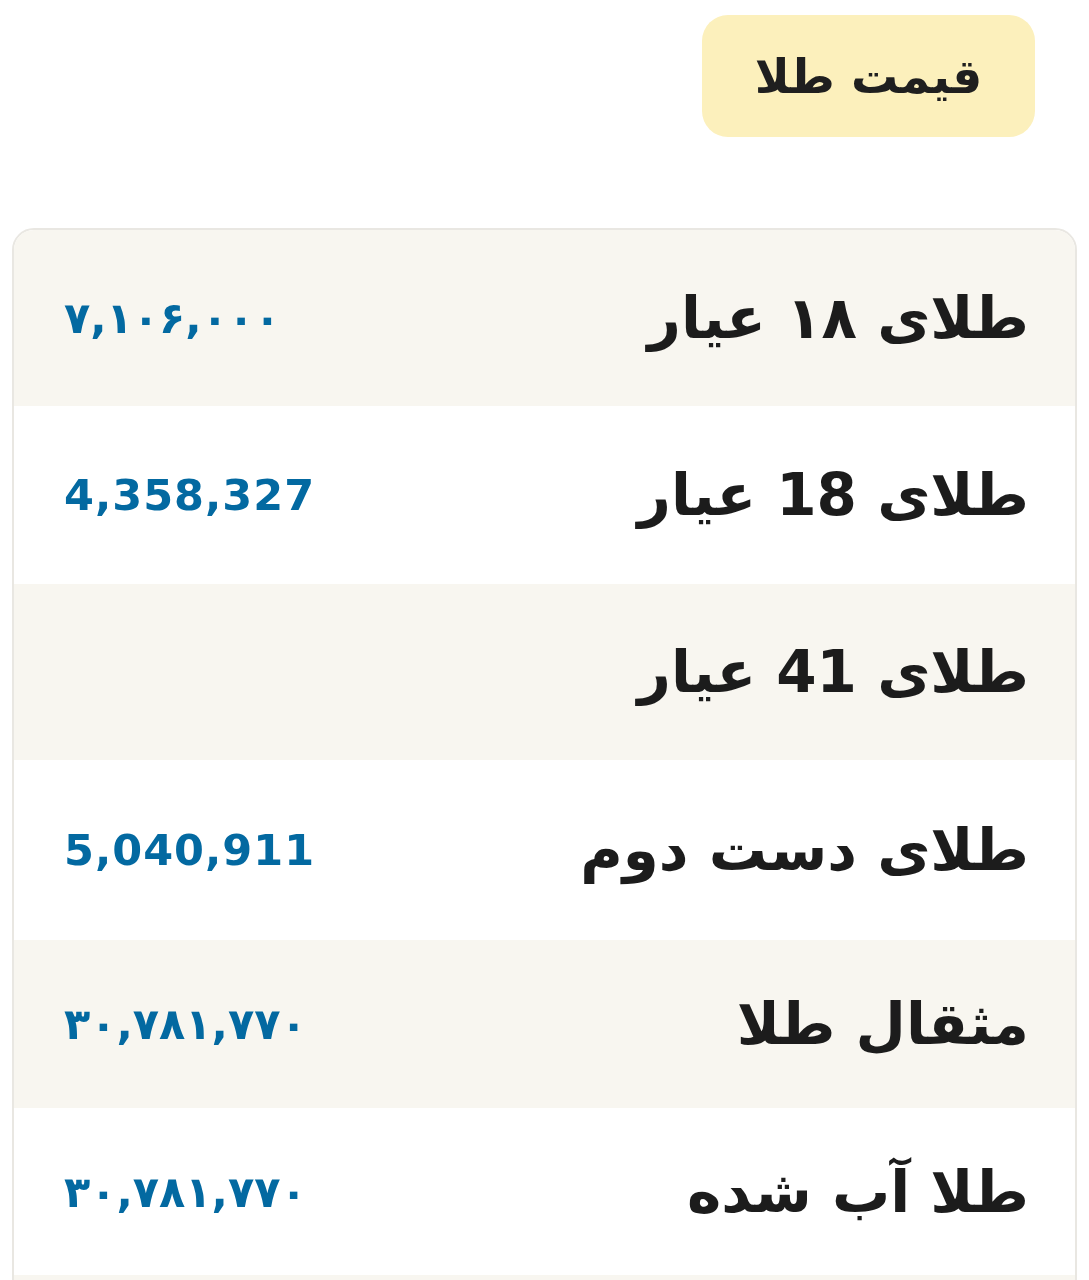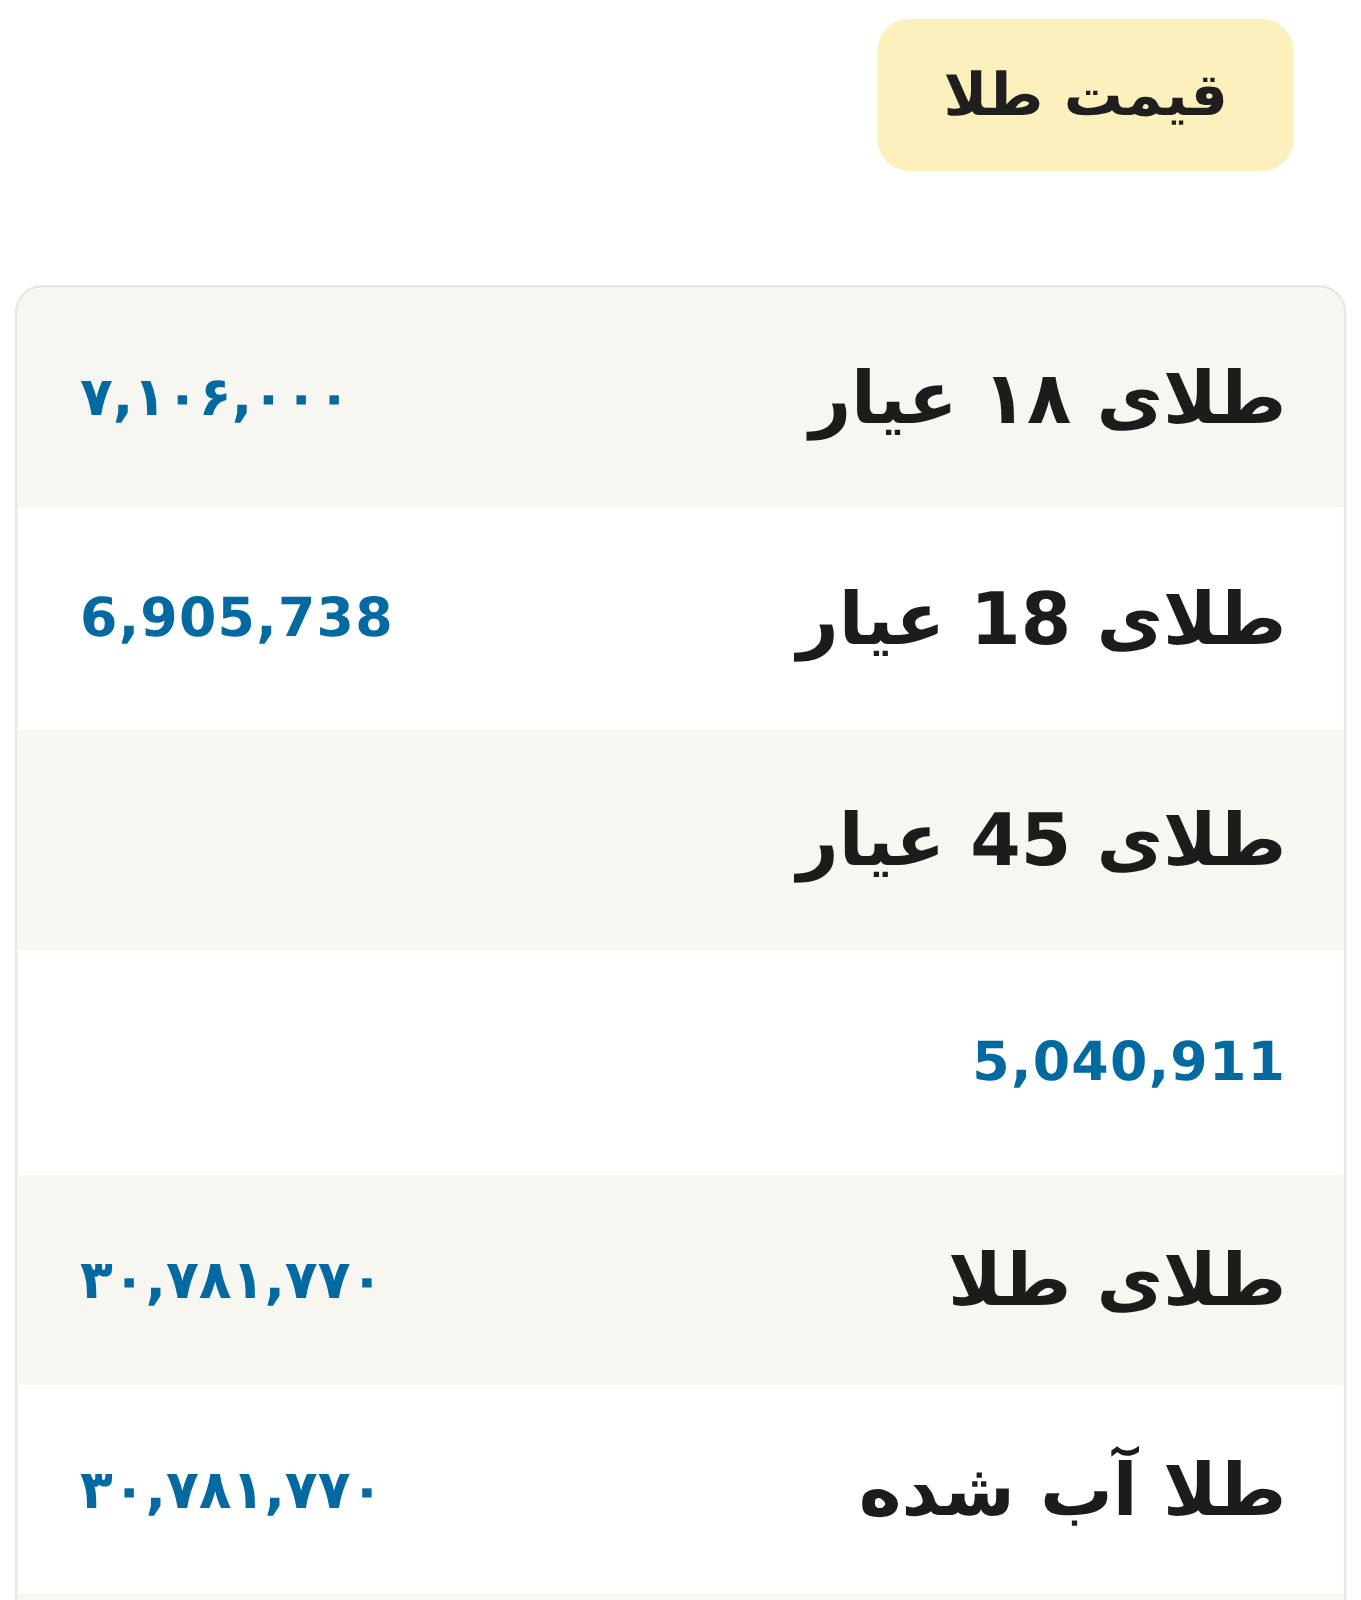--- a/index.html
+++ b/index.html
@@ -85,33 +85,34 @@
 
   <div class="price-card">
 
     <div class="row">
       <span class="row-label">طلای ۱۸ عیار</span>
       <span class="row-value">۷,۱۰۶,۰۰۰</span>
     </div>
 
     <div class="row">
       <span class="row-label">طلای 18 عیار</span>
-      <span class="row-value">6,905,738</span>
+      <span class="row-value">4,358,327</span>
     </div>
 
     <div class="row">
-      <span class="row-label">طلای 45 عیار</span>
+      <span class="row-label">طلای 41 عیار</span>
     </div>
 
     <div class="row">
+      <span class="row-label">طلای دست دوم</span>
       <span class="row-value">5,040,911</span>
     </div>
 
     <div class="row">
-      <span class="row-label">طلای طلا</span>
+      <span class="row-label">مثقال طلا</span>
       <span class="row-value">۳۰,۷۸۱,۷۷۰</span>
     </div>
 
     <div class="row">
       <span class="row-label">طلا آب شده</span>
       <span class="row-value">۳۰,۷۸۱,۷۷۰</span>
     </div>
 
     <div class="row"></div>
 

